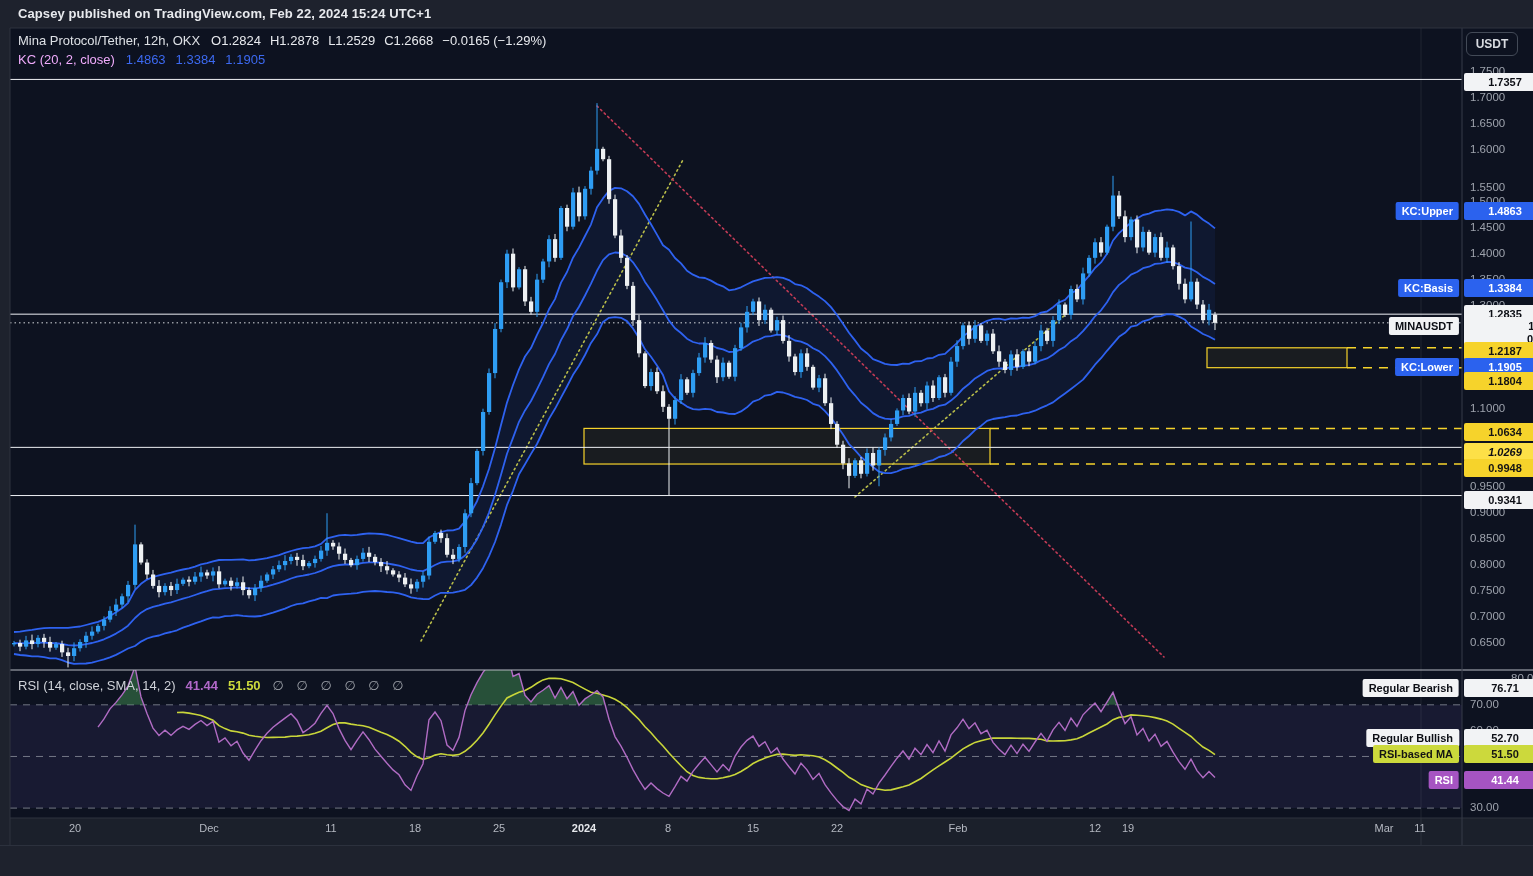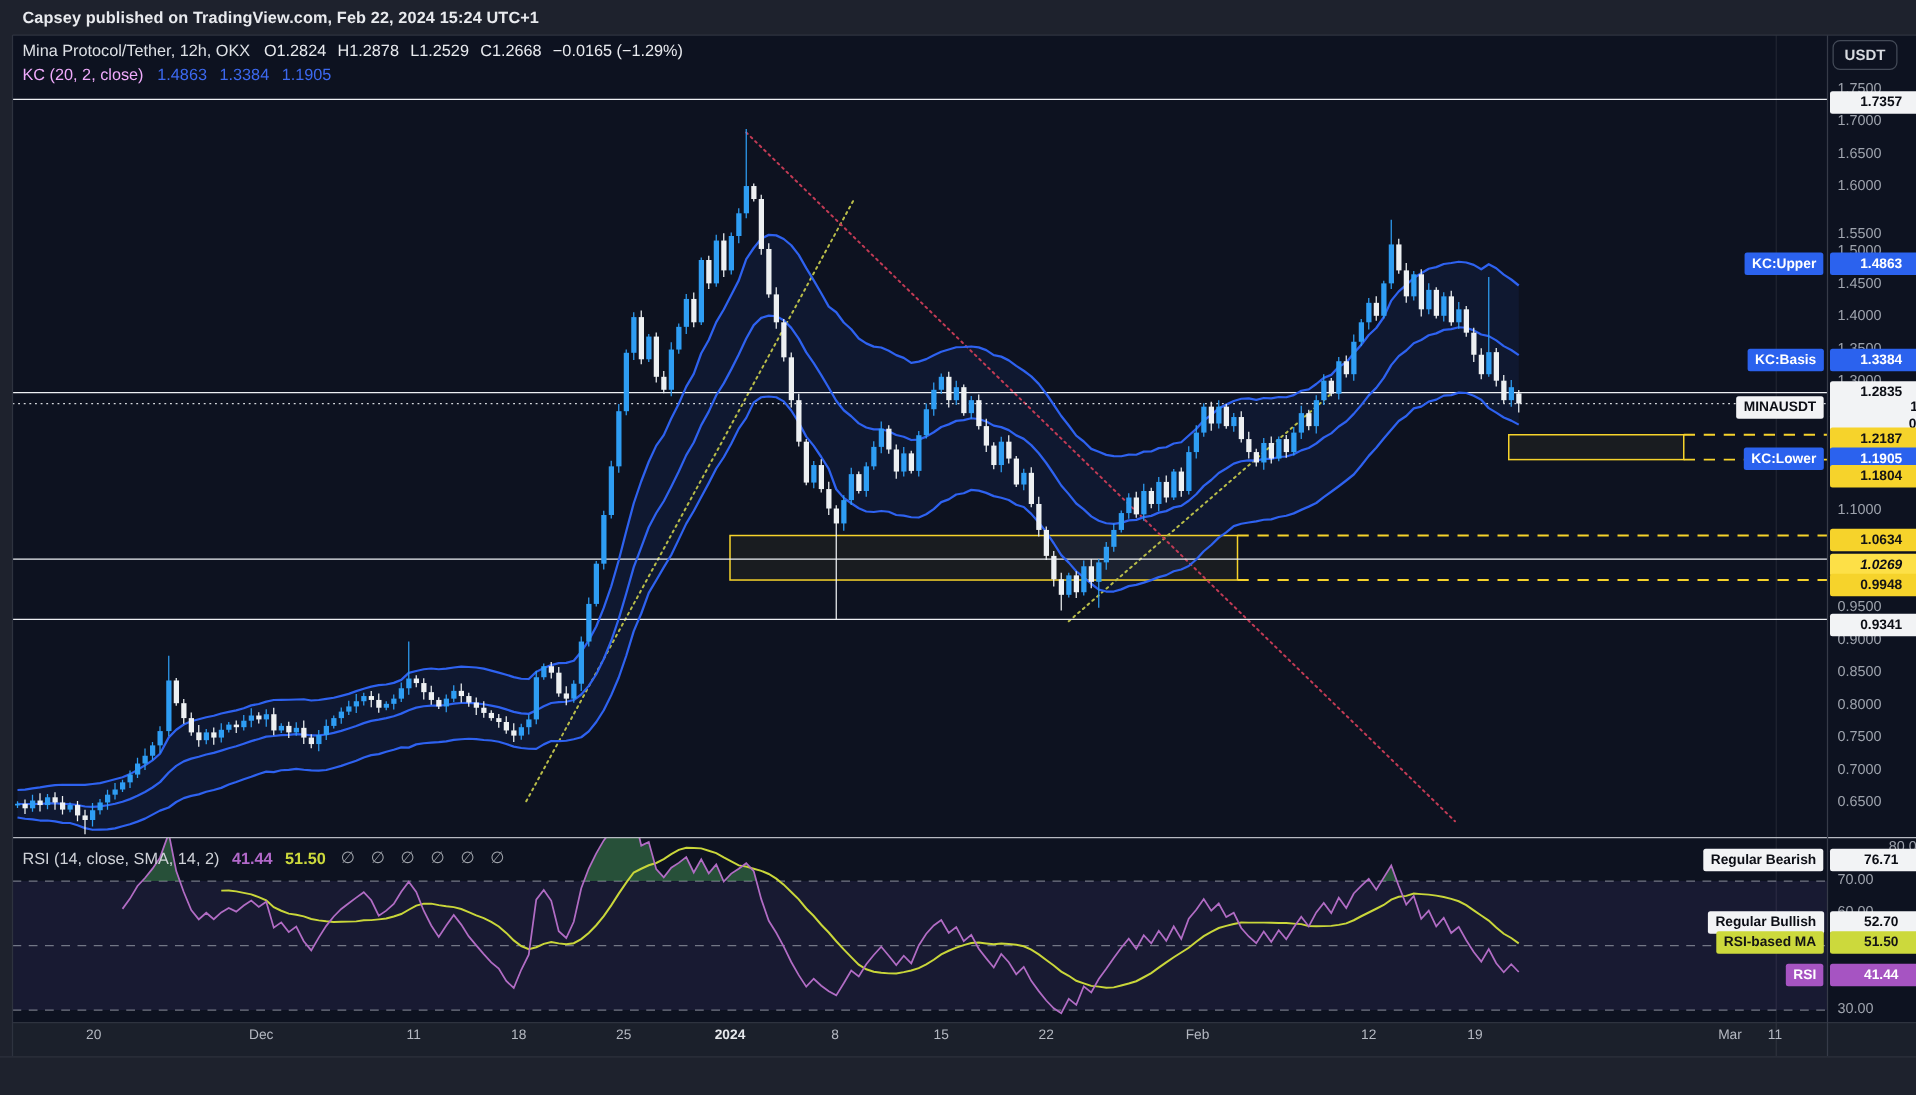--- a/index.html
+++ b/index.html
@@ -563,21 +563,21 @@
       <div class="ttick" style="left: 209px;">Dec</div>
       <div class="ttick" style="left: 331px;">11</div>
       <div class="ttick" style="left: 415px;">18</div>
       <div class="ttick" style="left: 499px;">25</div>
       <div class="ttick bold" style="left: 584px;">2024</div>
       <div class="ttick" style="left: 668px;">8</div>
       <div class="ttick" style="left: 753px;">15</div>
       <div class="ttick" style="left: 837px;">22</div>
       <div class="ttick" style="left: 958px;">Feb</div>
       <div class="ttick" style="left: 1095px;">12</div>
-      <div class="ttick" style="left: 1180px;">19</div>
+      <div class="ttick" style="left: 1128px;">19</div>
       <div class="ttick" style="left: 1384px;">Mar</div>
       <div class="ttick" style="left: 1420px;">11</div>
     </div>
   <div id="badges">
       <div class="badge" style="top: 73px; background: rgb(242, 243, 245); color: rgb(12, 14, 21);">1.7357</div>
       <div class="badge" style="top: 202px; background: rgb(43, 98, 238); color: rgb(255, 255, 255);">1.4863</div>
       <div class="sidelabel" style="left: 1459px; top: 202px; background: rgb(43, 98, 238); color: rgb(255, 255, 255);">KC:Upper</div>
       <div class="badge" style="top: 279px; background: rgb(43, 98, 238); color: rgb(255, 255, 255);">1.3384</div>
       <div class="sidelabel" style="left: 1459px; top: 279px; background: rgb(43, 98, 238); color: rgb(255, 255, 255);">KC:Basis</div>
       <div class="badge" style="top: 305px; background: rgb(242, 243, 245); color: rgb(12, 14, 21);">1.2835</div>

